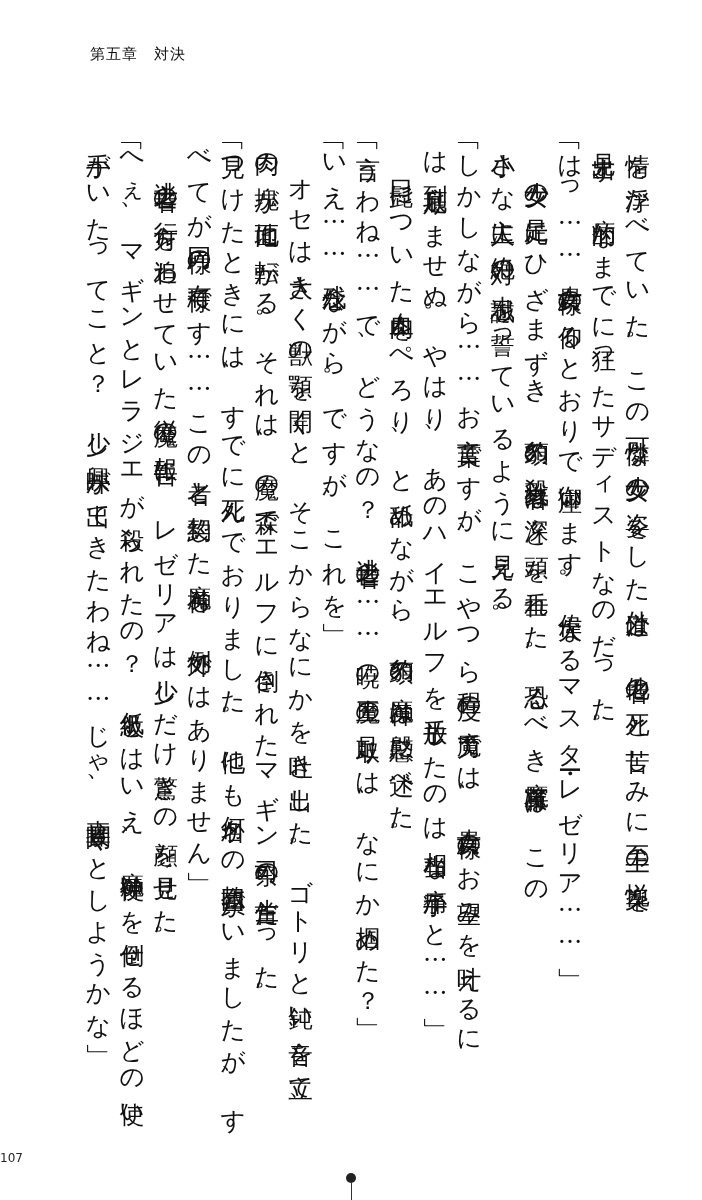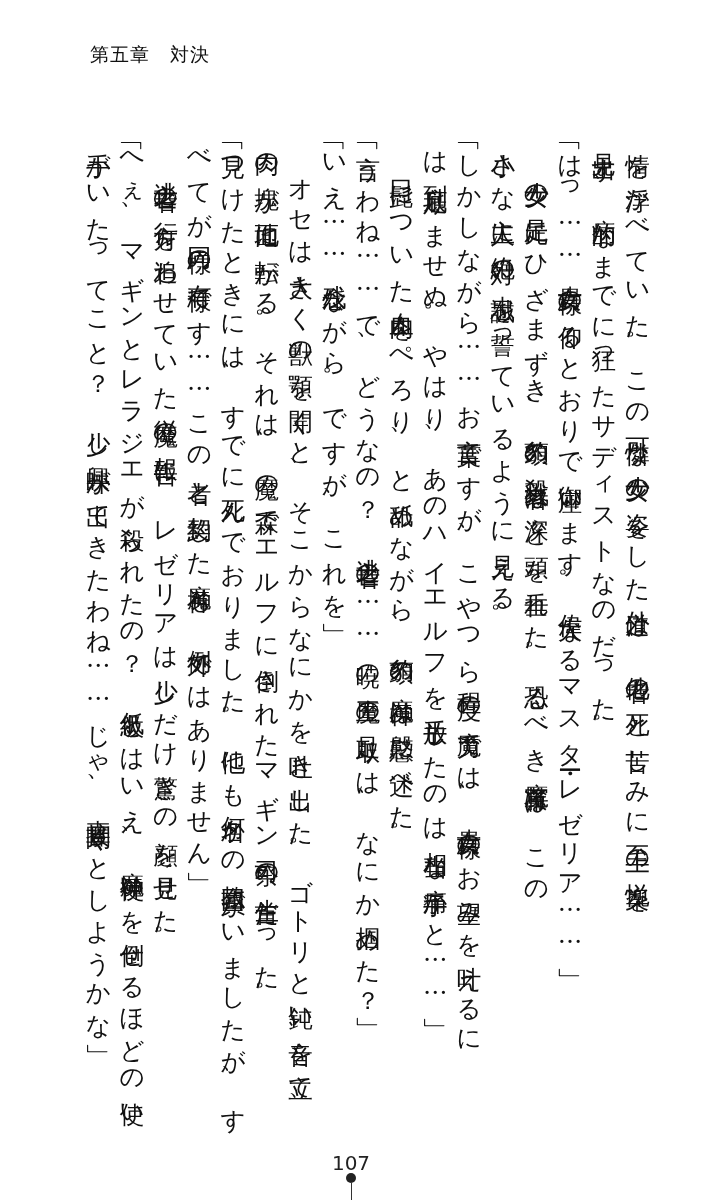--- a/index.html
+++ b/index.html
@@ -12,21 +12,21 @@
       height: 1200px;
       position: relative;
       overflow: hidden;
       font-family: "DejaVu Serif", "Liberation Serif", serif;
       color: #111111;
     }
     .running-head {
       position: absolute;
       left: 90px;
       top: 44px;
-      font-size: 19px;
+      font-size: 15px;
       letter-spacing: 1px;
       white-space: pre;
       line-height: 20px;
     }
     .body-text {
       position: absolute;
       top: 134px;
       right: 48px;
       height: 850px;
       writing-mode: vertical-rl;
@@ -38,23 +38,22 @@
     }
     .col {
       display: block;
       white-space: nowrap;
     }
     .page-number {
       position: absolute;
       left: 0;
       width: 702px;
       top: 1151px;
-      text-align: center;
       font-family: "DejaVu Sans", "Liberation Sans", sans-serif;
-      font-size: 20px;
+      font-size: 12px;
       color: #222;
     }
     .page-marker {
       position: absolute;
       left: 351px;
       top: 1173px;
       width: 10px;
       height: 10px;
       margin-left: -5px;
       border-radius: 50%;

